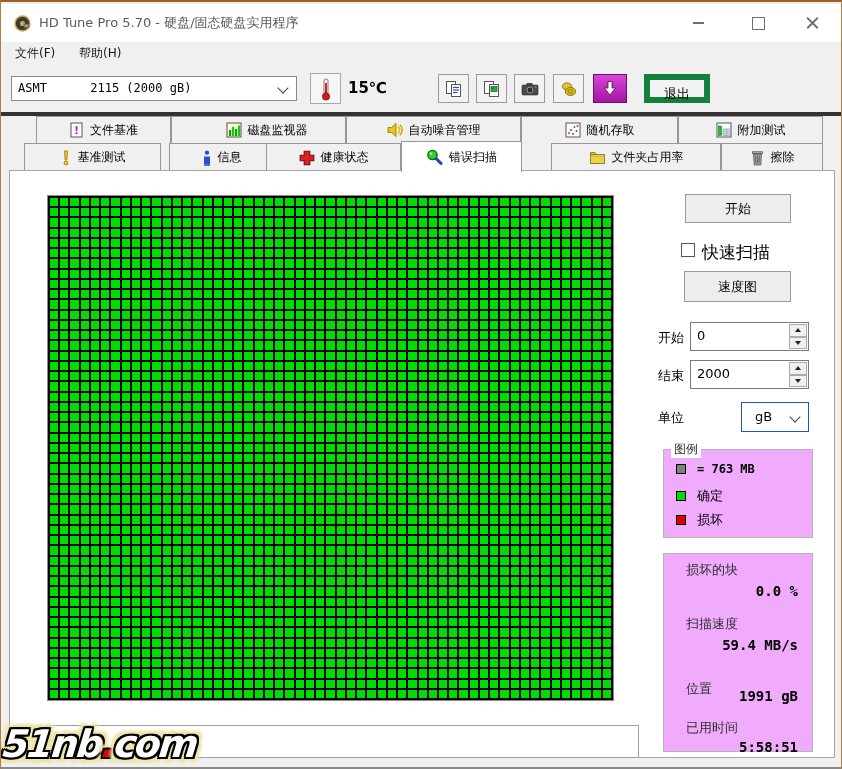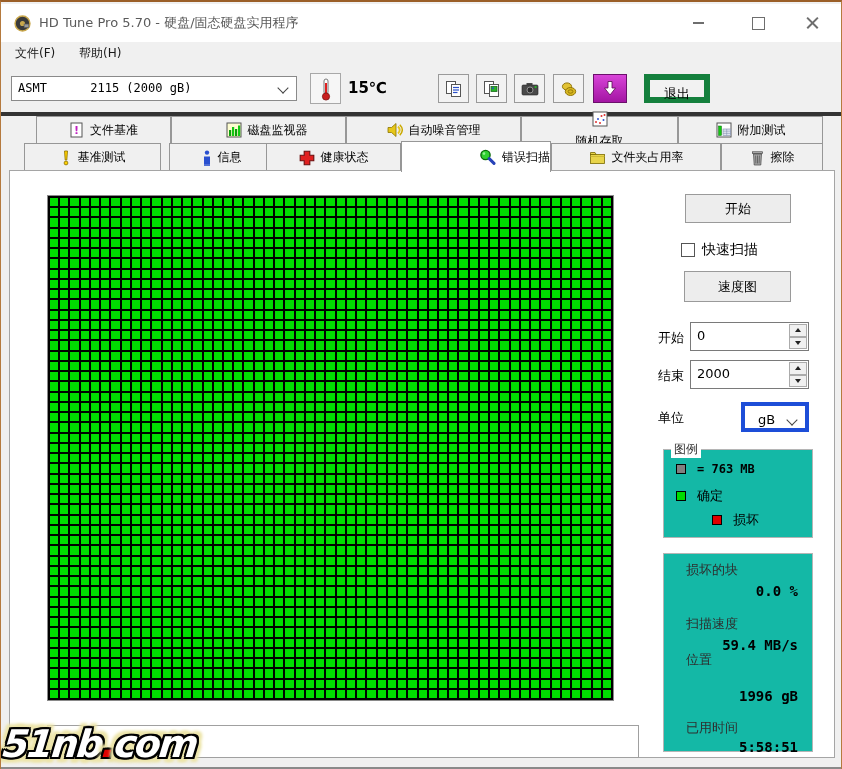--- a/index.html
+++ b/index.html
@@ -41,31 +41,31 @@
   .tab svg{flex:0 0 auto;}
   
   .content{position:absolute;left:8px;top:168px;width:826px;height:588px;background:#ffffff;border:1px solid #a5a5a5;box-sizing:border-box;z-index:1;}
   .scan-grid{position:absolute;left:46px;top:193px;width:567px;height:506px;background:#000;border:1px solid #8a8a8a;box-sizing:border-box;
     display:grid;grid-template-columns:repeat(55,1fr);grid-template-rows:repeat(49,1fr);gap:2px;padding:2px;z-index:2;}
   .scan-grid .cell{background:var(--ok,#00dc00);}
   
   .rp-btn{position:absolute;background:#ededed;border:1px solid #9a9a9a;box-sizing:border-box;font-size:13px;color:#000;
     display:flex;align-items:center;justify-content:center;z-index:3;}
   .checkbox{position:absolute;left:680px;top:241px;width:14px;height:14px;background:#fff;border:1px solid #555;box-sizing:border-box;z-index:3;}
-  .cb-label{position:absolute;left:701px;top:239px;font-size:14px;color:#000;z-index:3;}
+  .cb-label{position:absolute;left:701px;top:239px;font-size:17px;color:#000;z-index:3;}
   .fld-label{position:absolute;font-size:13px;color:#000;z-index:3;}
   .spin-field{position:absolute;width:119px;height:29px;background:#fff;border:1px solid #7a7a7a;box-sizing:border-box;z-index:3;}
   .spin-value{position:absolute;left:6px;top:5px;font-size:13px;color:#000;}
   .spin-btns{position:absolute;right:1px;top:1px;width:18px;height:25px;display:flex;flex-direction:column;}
   .spin-btns div{flex:1;background:#f0f0f0;border:1px solid #ababab;box-sizing:border-box;display:flex;align-items:center;justify-content:center;}
   .tri-up{width:0;height:0;border-left:3.5px solid transparent;border-right:3.5px solid transparent;border-bottom:4.5px solid #222;}
   .tri-dn{width:0;height:0;border-left:3.5px solid transparent;border-right:3.5px solid transparent;border-top:4.5px solid #222;}
-  .unit-select{position:absolute;left:740px;top:400px;width:68px;height:30px;background:#fff;border:4px solid #1d4ed8;box-sizing:border-box;z-index:3;}
+  .unit-select{position:absolute;left:740px;top:400px;width:68px;height:30px;background:#fff;border:1px solid #1d4ed8;box-sizing:border-box;z-index:3;}
   .unit-value{position:absolute;left:13px;top:6px;font-size:13px;color:#000;}
-  .groupbox{position:absolute;border:1px solid #b5b5b5;box-sizing:border-box;background:#14b8a6;z-index:3;}
+  .groupbox{position:absolute;border:1px solid #b5b5b5;box-sizing:border-box;background:#f0abfc;z-index:3;}
   .gb-title{position:absolute;top:-9px;left:7px;background:#fff;padding:0 3px;font-size:12px;color:#333;}
   .legend-item{position:absolute;left:12px;display:flex;align-items:center;gap:11px;font-size:13px;color:#000;}
   .swatch{width:10px;height:10px;border:1px solid #000;box-sizing:border-box;flex:0 0 auto;}
   .legend-eq{font-family:"DejaVu Sans Mono","Liberation Mono",monospace;font-size:12px;font-weight:bold;}
   .stat-label{position:absolute;left:22px;font-size:13px;color:#2e2e2e;}
   .stat-value{position:absolute;right:14px;font-size:14px;font-weight:bold;font-family:"DejaVu Sans Mono","Liberation Mono",monospace;color:#000;}
   .bottom-box{position:absolute;left:46px;top:723px;width:592px;height:33px;background:#fff;border:1px solid #a0a0a0;box-sizing:border-box;z-index:3;}
   .bottom-edge{position:absolute;left:0;bottom:0;width:100%;height:2px;background:#8a8a8a;}
   
   .watermark{position:absolute;left:2px;top:720px;z-index:9;font-style:italic;font-weight:900;font-size:38px;letter-spacing:-2px;
@@ -179,21 +179,21 @@
     <span>磁盘监视器</span>
   </div>
   <div class="tab tab-row1" style="left:345px;width:175px;">
     <svg width="16" height="16" viewBox="0 0 16 16">
       <polygon points="1,5.5 4.5,5.5 9,1.5 9,14.5 4.5,10.5 1,10.5" fill="#e6c619" stroke="#8a7500" stroke-width="0.8"></polygon>
       <path d="M11 4.5 q3.4 3.5 0 7" stroke="#e6c619" fill="none" stroke-width="1.8"></path>
       <path d="M12.8 2.8 q5 5.2 0 10.4" stroke="#caa900" fill="none" stroke-width="1.4"></path>
     </svg>
     <span>自动噪音管理</span>
   </div>
-  <div class="tab tab-row1" style="left:520px;width:157px;flex-direction:column;">
+  <div class="tab tab-row1" style="left:520px;width:157px;">
     <svg width="16" height="16" viewBox="0 0 16 16">
       <rect x="1" y="1" width="14" height="14" fill="#fff" stroke="#555"></rect>
       <circle cx="4" cy="11" r="1" fill="#e03030"></circle>
         <circle cx="6" cy="8" r="1" fill="#3050d0"></circle>
       <circle cx="8" cy="12" r="1" fill="#e03030"></circle>
         <circle cx="9.5" cy="5" r="1" fill="#e03030"></circle>
       <circle cx="11.5" cy="9" r="1" fill="#3050d0"></circle>
         <circle cx="12.5" cy="4" r="1" fill="#e03030"></circle>
     </svg>
     <span>随机存取</span>
@@ -224,21 +224,21 @@
       <path d="M2 15 h6" stroke="#2a50d0" stroke-width="1.6"></path>
     </svg>
     <span>信息</span>
   </div>
   <div class="tab tab-row2" style="left:265px;width:135px;">
     <svg width="16" height="16" viewBox="0 0 16 16">
       <path d="M5.2 1.2 h5.6 v4 h4 v5.6 h-4 v4 h-5.6 v-4 h-4 V5.2 h4 z" fill="#e02020" stroke="#6a0e0e" stroke-width="1.1"></path>
     </svg>
     <span>健康状态</span>
   </div>
-  <div class="tab tab-row2 tab-active" style="left:400px;width:150px;justify-content:flex-end;">
+  <div class="tab tab-row2 tab-active" style="left:400px;width:121px;">
     <svg width="17" height="17" viewBox="0 0 17 17">
       <circle cx="6.5" cy="6" r="4.6" fill="#30d030" stroke="#0a6a0a" stroke-width="1.4"></circle>
       <circle cx="5" cy="4.6" r="1.3" fill="#90f090"></circle>
       <line x1="10.2" y1="9.6" x2="15" y2="14.4" stroke="#2743b8" stroke-width="3" stroke-linecap="round"></line>
     </svg>
     <span>错误扫描</span>
   </div>
   <div class="tab tab-row2" style="left:550px;width:170px;">
     <svg width="17" height="15" viewBox="0 0 17 15">
       <path d="M1.5 4.5 V2.5 h4.5 l1.2 2 z" fill="#e8d44a" stroke="#7a6a00" stroke-width="0.8"></path>
@@ -3000,33 +3000,33 @@
   <div class="groupbox" style="left:662px;top:447px;width:150px;height:89px;">
     <span class="gb-title">图例</span>
     <div class="legend-item" style="top:12px;">
       <span class="swatch" style="background: rgb(128, 128, 128);"></span>
       <span class="legend-eq">= 763 MB</span>
     </div>
     <div class="legend-item" style="top:37px;">
       <span class="swatch" style="background: rgb(0, 220, 0);"></span>
       <span>确定</span>
     </div>
-    <div class="legend-item" style="top:61px;margin-left:36px;">
+    <div class="legend-item" style="top:61px;">
       <span class="swatch" style="background: rgb(224, 0, 0);"></span>
       <span>损坏</span>
     </div>
   </div>
 
   <div class="groupbox" style="left:662px;top:551px;width:150px;height:199px;">
     <span class="stat-label" style="top:7px;">损坏的块</span>
     <span class="stat-value" style="top:29px;">0.0 %</span>
     <span class="stat-label" style="top:61px;">扫描速度</span>
     <span class="stat-value" style="top:83px;">59.4 MB/s</span>
-    <span class="stat-label" style="top:97px;">位置</span>
-    <span class="stat-value" style="top:134px;">1996 gB</span>
+    <span class="stat-label" style="top:126px;">位置</span>
+    <span class="stat-value" style="top:134px;">1991 gB</span>
     <span class="stat-label" style="top:165px;">已用时间</span>
     <span class="stat-value" style="top:185px;">5:58:51</span>
   </div>
 
   <div class="bottom-box"></div>
 
   <div class="watermark"><span>51nb</span><span class="dot">.</span><span>com</span></div>
 
   <div class="bottom-edge"></div>
 </div>

